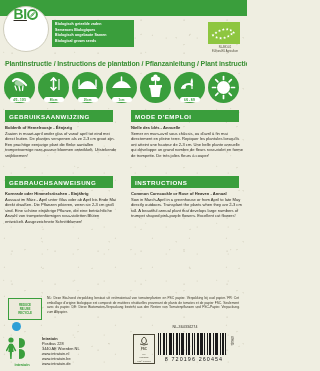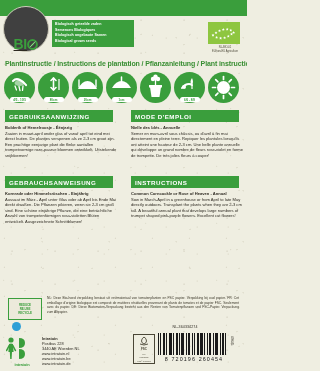--- a/index.html
+++ b/index.html
@@ -23,22 +23,22 @@
       radial-gradient(circle at 88% 88%, rgba(140,130,100,.14) 0.6px, transparent 1px),
       radial-gradient(circle at 5% 92%, rgba(140,130,100,.15) 0.6px, transparent 1px),
       radial-gradient(circle at 36% 41%, rgba(150,140,110,.12) 0.5px, transparent 1px);
     background-size:37px 29px,53px 41px,61px 47px,43px 33px,67px 51px,49px 39px,71px 57px,31px 27px;
     pointer-events:none;
   }
   .top-band{position:absolute;left:0;top:0;width:247px;height:16px;background:#3a9e3c;}
   .bio-wrap{position:absolute;left:3px;top:6px;width:44px;height:44px;}
   .bio-circle{
     width:44px;height:44px;border-radius:50%;
-    background:#404040;border:1px solid #cfcdbc;
-    display:flex;align-items:flex-end;justify-content:center;text-decoration:underline;
+    background:#ffffff;border:1px solid #cfcdbc;
+    display:flex;align-items:flex-start;justify-content:center;text-decoration:underline;
   }
   .bio-text{
     font-size:14px;font-weight:bold;color:#3a9e3c;letter-spacing:-.3px;
     display:flex;align-items:center;line-height:1;
   }
   .bio-o{position:relative;display:inline-block;width:11px;height:11px;margin-left:.5px;}
   .bio-o svg{position:absolute;left:0;top:0;}
   .bio-banner{
     position:absolute;left:52px;top:20px;width:82px;height:27px;
     background:#3a9e3c;padding:2px 3px;box-sizing:border-box;

